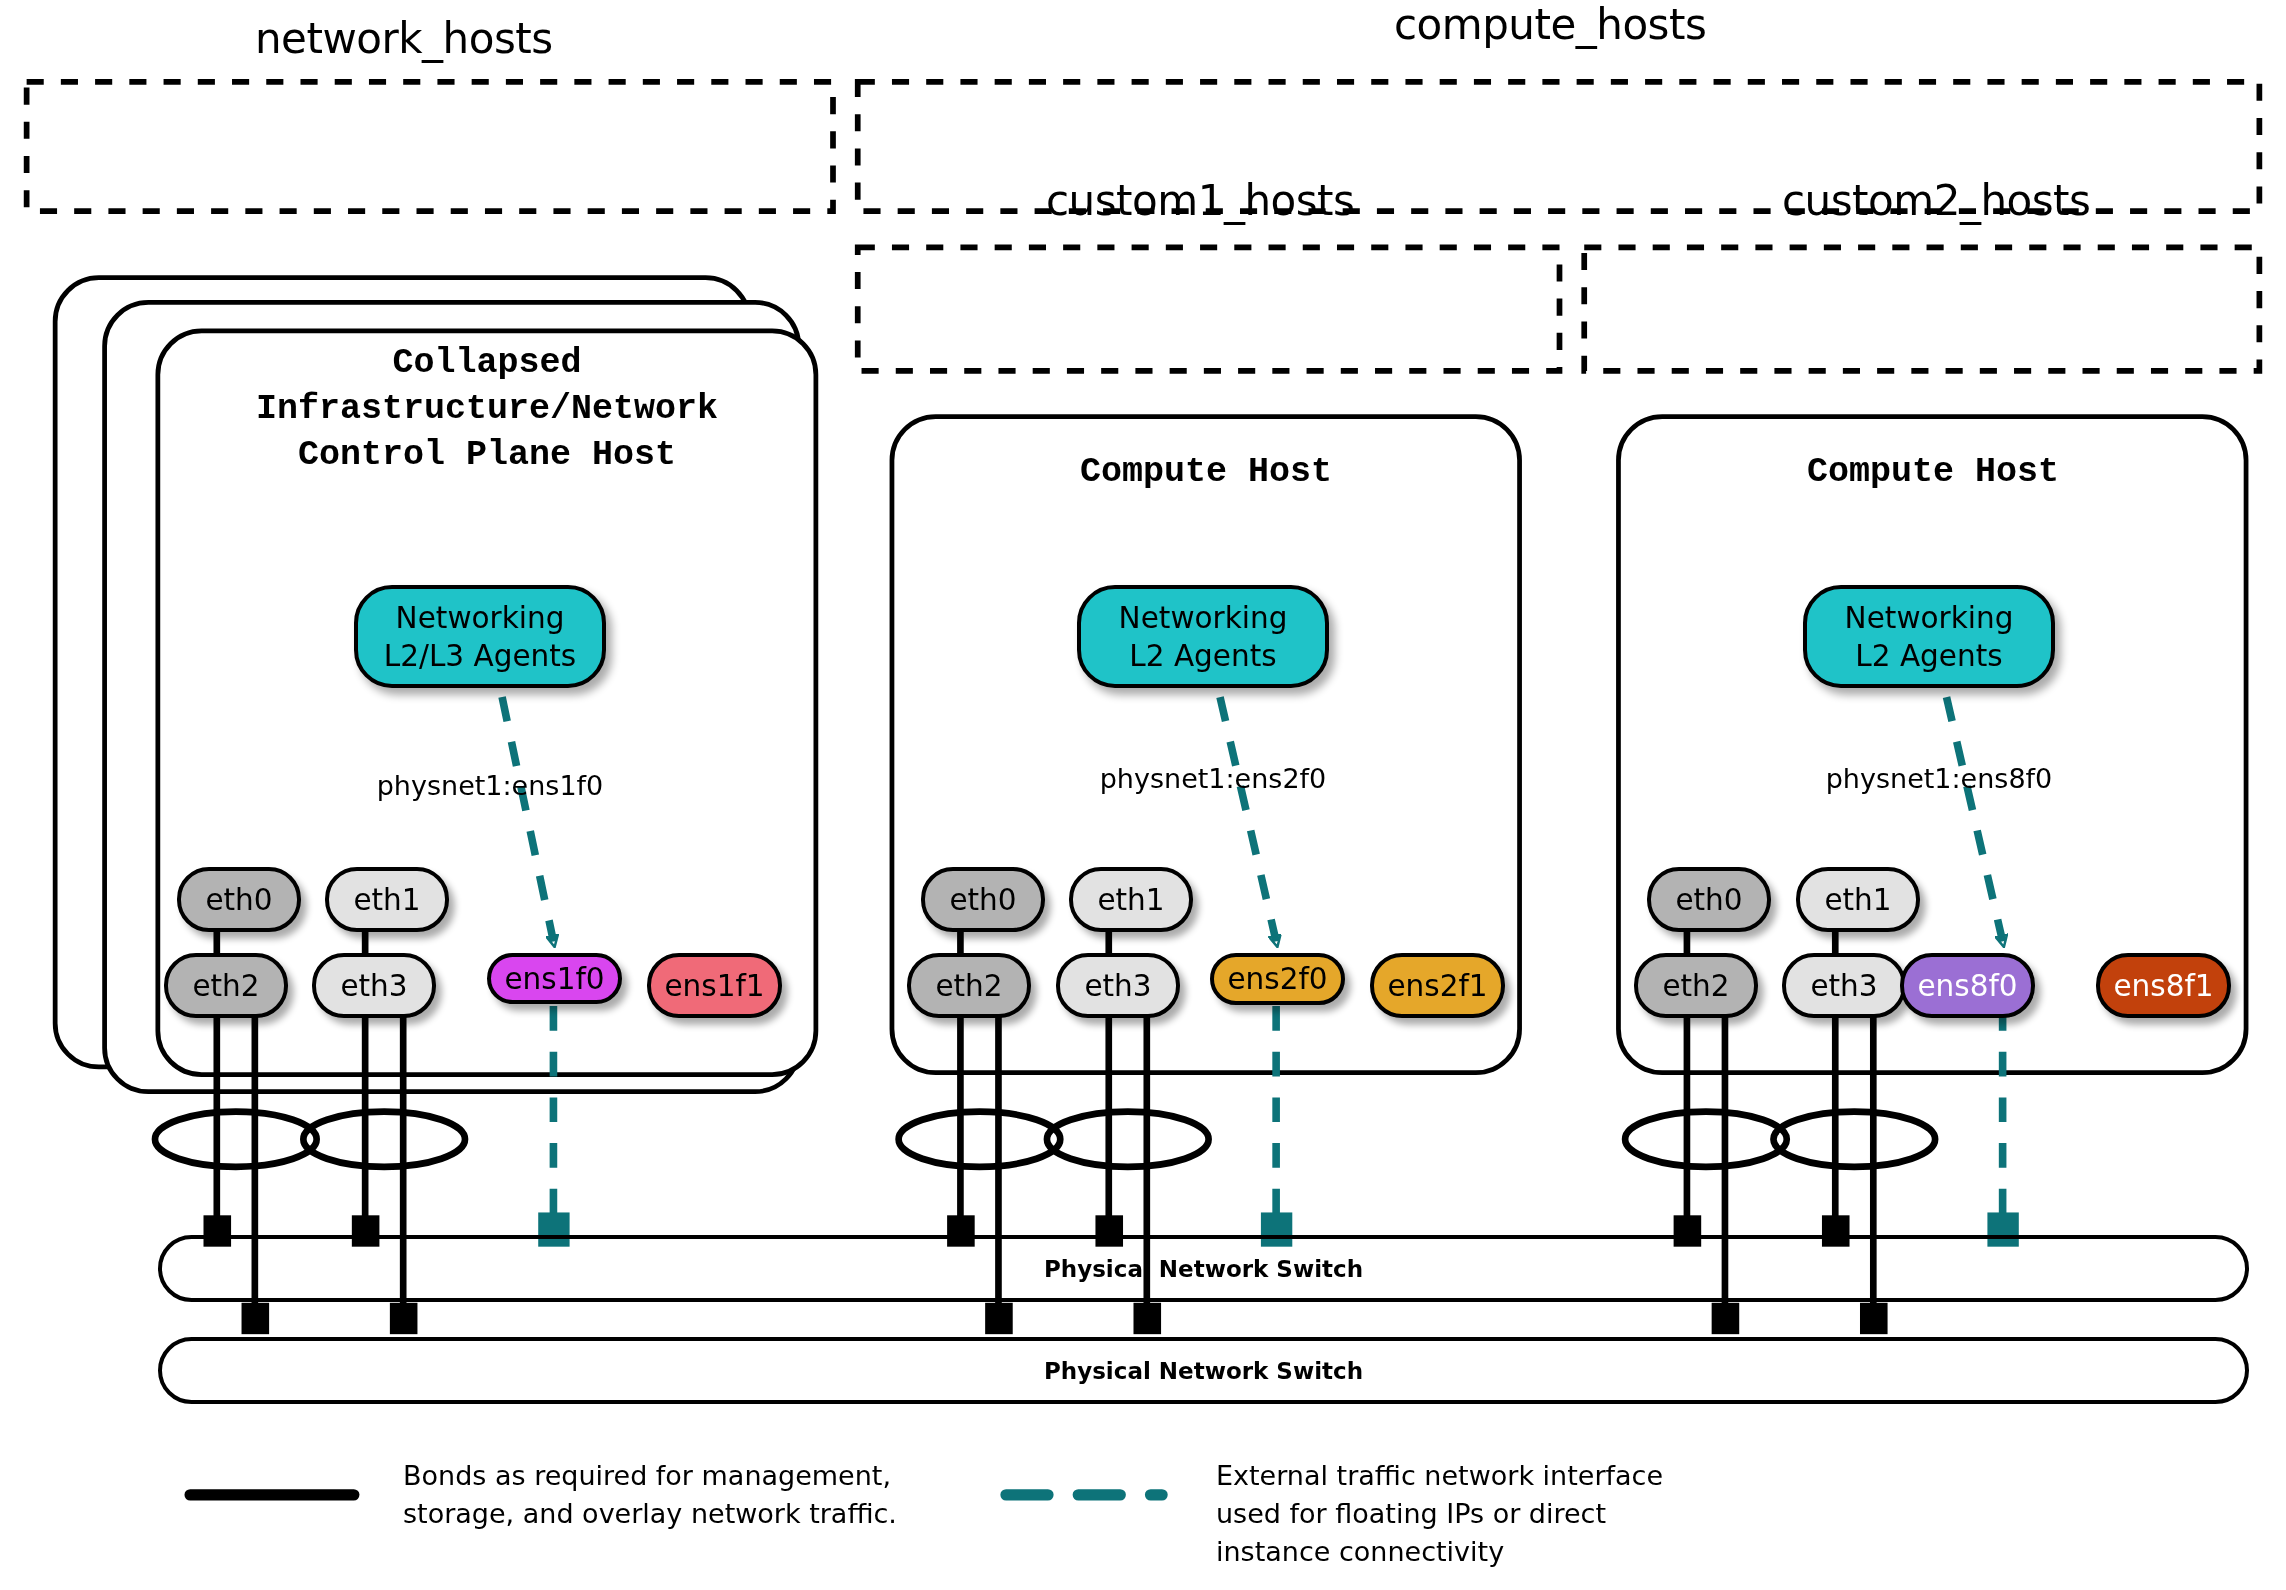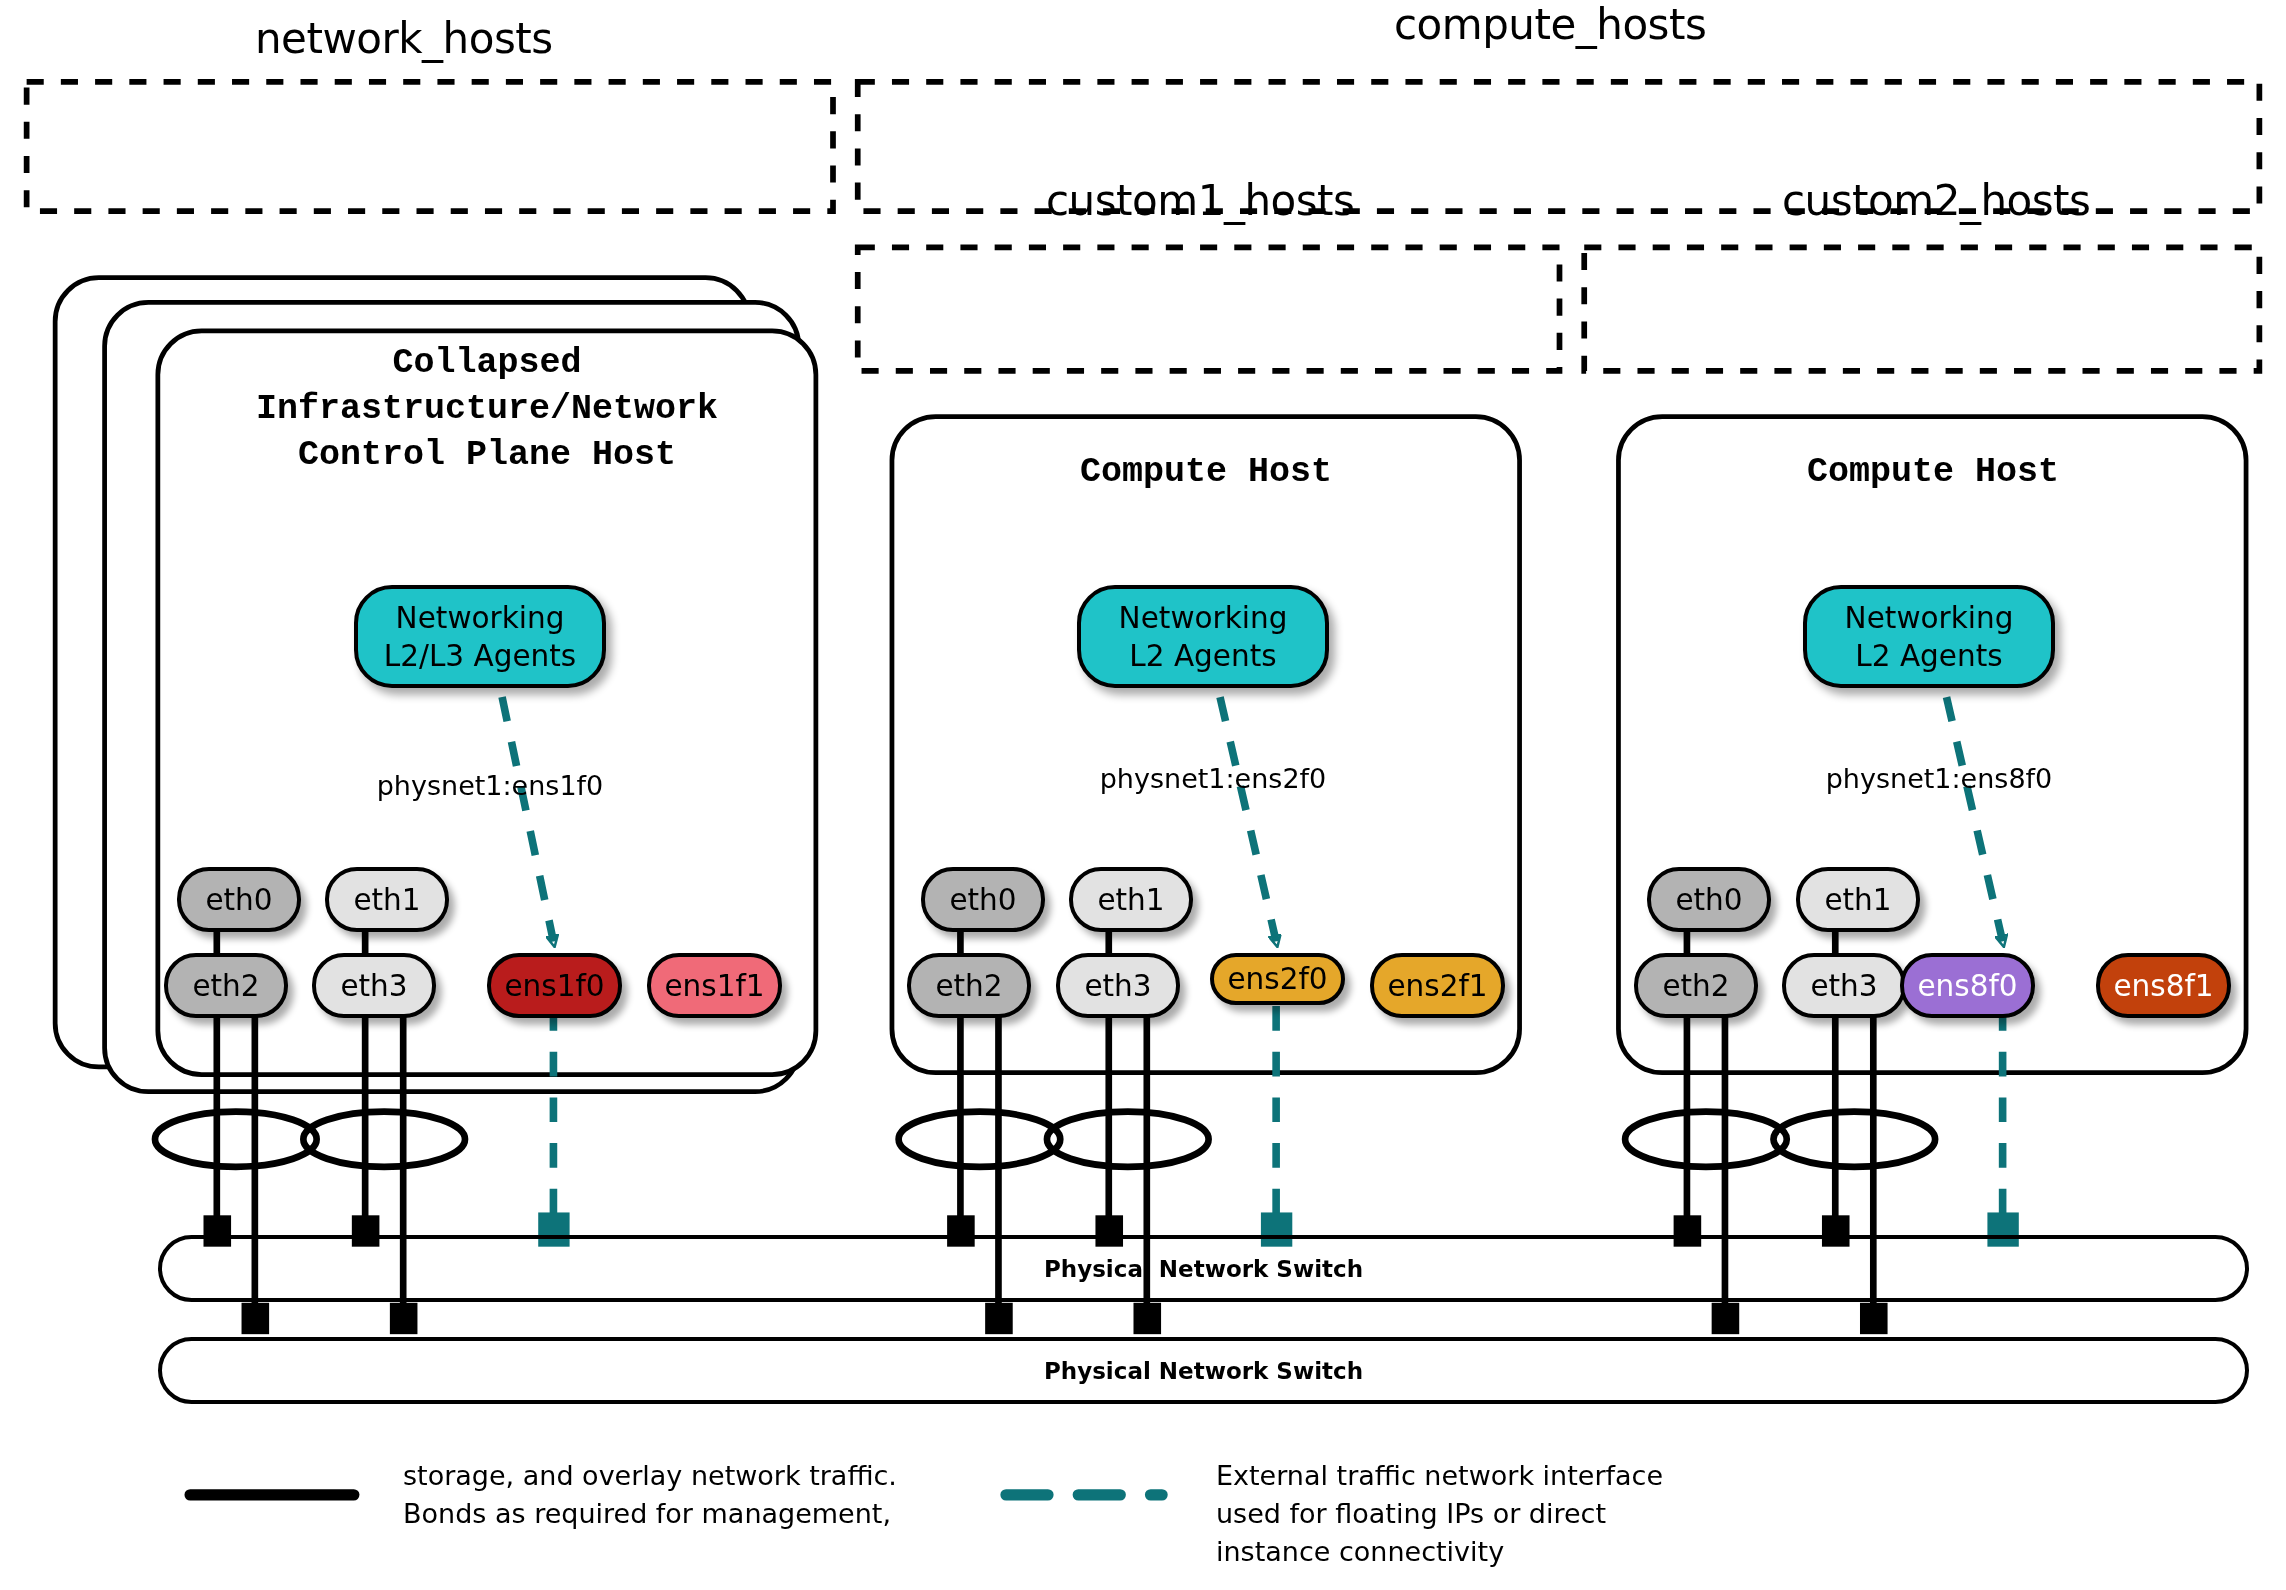--- a/index.html
+++ b/index.html
@@ -260,21 +260,21 @@
   <div class="nic" style="left:325px; top:867px; width:124px; height:65px; background:#e2e2e2;">
     <span>eth1</span>
   </div>
 
   <div class="nic" style="left:164px; top:953px; width:124px; height:65px; background:#b3b3b3;">
     <span>eth2</span>
   </div>
   <div class="nic" style="left:312px; top:953px; width:124px; height:65px; background:#e2e2e2;">
     <span>eth3</span>
   </div>
-  <div class="nic" style="left:487px; top:953px; width:135px; height:65px; background:#b91c1c;">
+  <div class="nic" style="left:487px; top:953px; width:135px; height:51px; background:#d946ef;">
     <span>ens1f0</span>
   </div>
   <div class="nic" style="left:647px; top:953px; width:135px; height:65px; background:#f06a78;">
     <span>ens1f1</span>
   </div>
 
   <div class="nic" style="left:921px; top:867px; width:124px; height:65px; background:#b3b3b3;">
     <span>eth0</span>
   </div>
   <div class="nic" style="left:1069px; top:867px; width:124px; height:65px; background:#e2e2e2;">
@@ -319,22 +319,22 @@
   <div class="switch-bar" style="left:158px; top:1337px; width:2091px; height:67px;">
     <span class="switch-label">Physical Network Switch</span>
   </div>
 
   <svg class="layer" viewBox="0 0 2404 1672" xmlns="http://www.w3.org/2000/svg">
     <line x1="200" y1="1572" x2="372" y2="1572" stroke="#000000" stroke-width="12" stroke-linecap="round"></line>
     <line x1="1058" y1="1572" x2="1222" y2="1572" stroke="#0d7379" stroke-width="12" stroke-linecap="round" stroke-dasharray="44 32"></line>
   </svg>
 
   <div class="legend-text" style="left:403px; top:1457px;">
+    <div>Bonds as required for management,</div>
     <div>storage, and overlay network traffic.</div>
-    <div>Bonds as required for management,</div>
   </div>
 
   <div class="legend-text" style="left:1216px; top:1457px;">
     <div>External traffic network interface</div>
     <div>used for floating IPs or direct</div>
     <div>instance connectivity</div>
   </div>
 
 </div>
 

